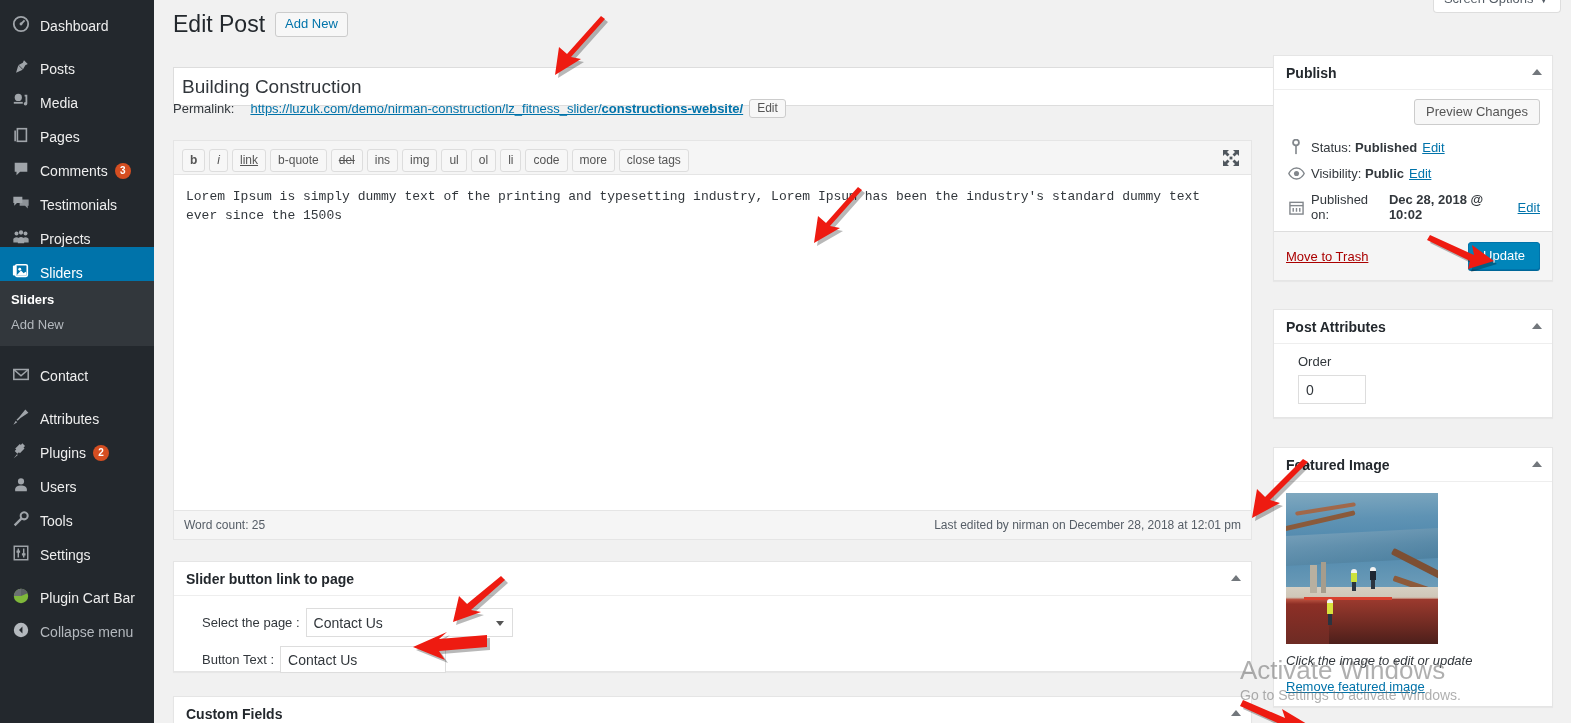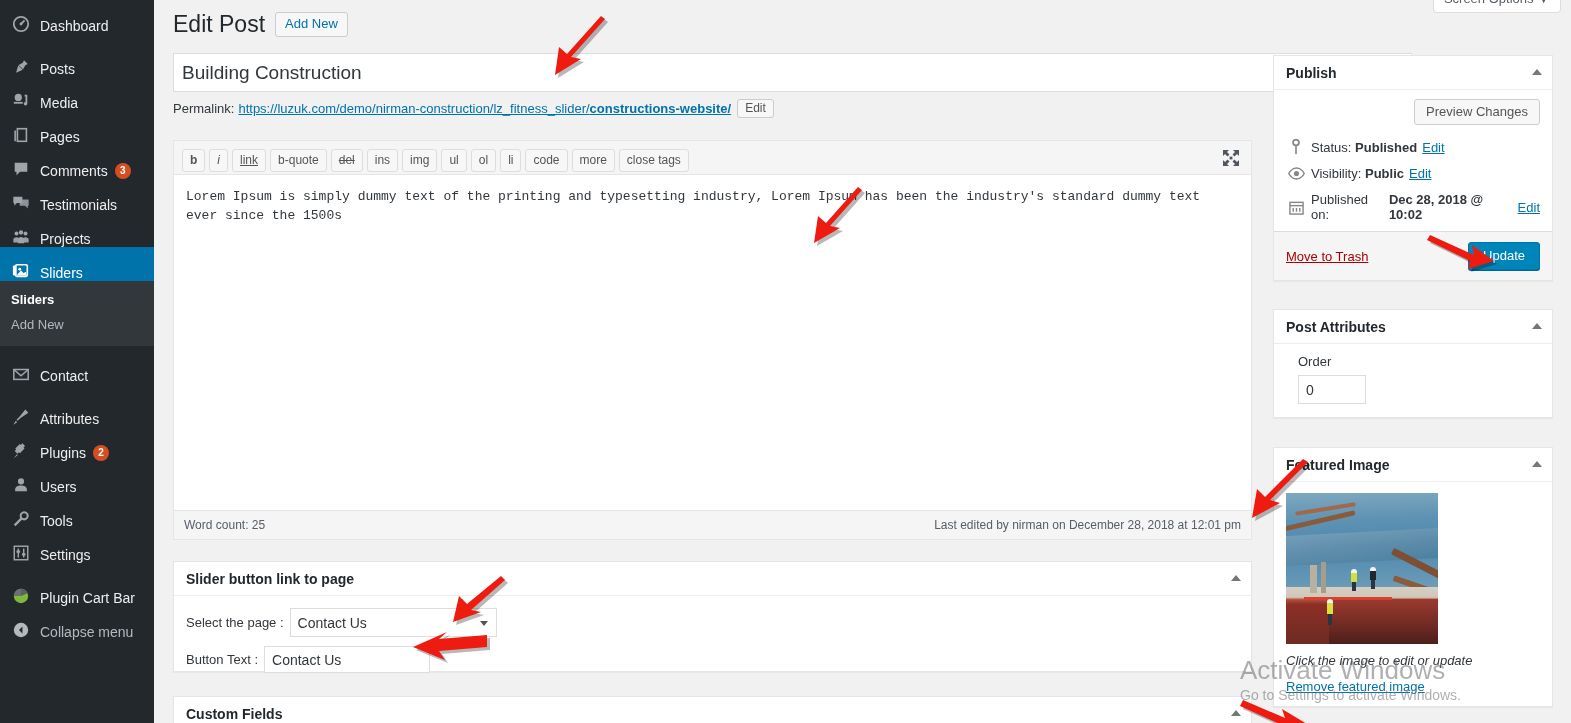--- a/index.html
+++ b/index.html
@@ -119,42 +119,42 @@
     padding: 3px 9px 4px 9px;
     background: #f7f7f7;
     border: 1px solid #ccc;
     border-radius: 3px;
     color: #0073aa;
     font-size: 13px;
     line-height: 16px;
     cursor: pointer;
   }
   #title-wrap {
-    position: absolute; left: 19px; top: 53px;
+    position: absolute; left: 19px; top: 67px;
     width: 1239px; height: 39px;
     background: #fff;
     border: 1px solid #ddd;
   }
   #post-title {
     width: 100%; height: 100%;
     border: 0; outline: 0;
     padding: 3px 8px;
     font-family: "Liberation Sans", sans-serif;
     font-size: 19px;
     color: #32373c;
     background: transparent;
   }
   #permalink-row {
     position: absolute; left: 19px; top: 99px;
     font-size: 13px;
     color: #32373c;
     display: flex; align-items: center;
     white-space: nowrap;
   }
-  #permalink-row .pl-label { margin-right: 4px; }
+  #permalink-row .pl-label { margin-right: 16px; }
   #permalink-link {
     color: #0073aa;
     text-decoration: underline;
     cursor: pointer;
   }
   #permalink-link .slug { font-weight: bold; }
   .pl-edit-btn {
     margin-left: 6px;
     padding: 1px 7px 2px 7px;
     background: #f7f7f7;
@@ -290,21 +290,21 @@
     border-left: 5px solid transparent;
     border-right: 5px solid transparent;
     border-bottom: 6px solid #72777c;
     cursor: pointer;
   }
 
   #slider-box {
     position: absolute; left: 19px; top: 561px;
     width: 1079px; height: 111px;
   }
-  #slider-box .inside { padding: 12px 12px 8px 12px; }
+  #slider-box .inside { padding: 12px 12px 8px 12px; margin-left: 16px; }
   .field-row {
     display: flex; align-items: center;
     margin-bottom: 9px;
     font-size: 13px;
     color: #32373c;
   }
   .field-row .f-label { white-space: nowrap; margin-right: 6px; }
   .select-box {
     position: relative;
     width: 207px; height: 29px;

